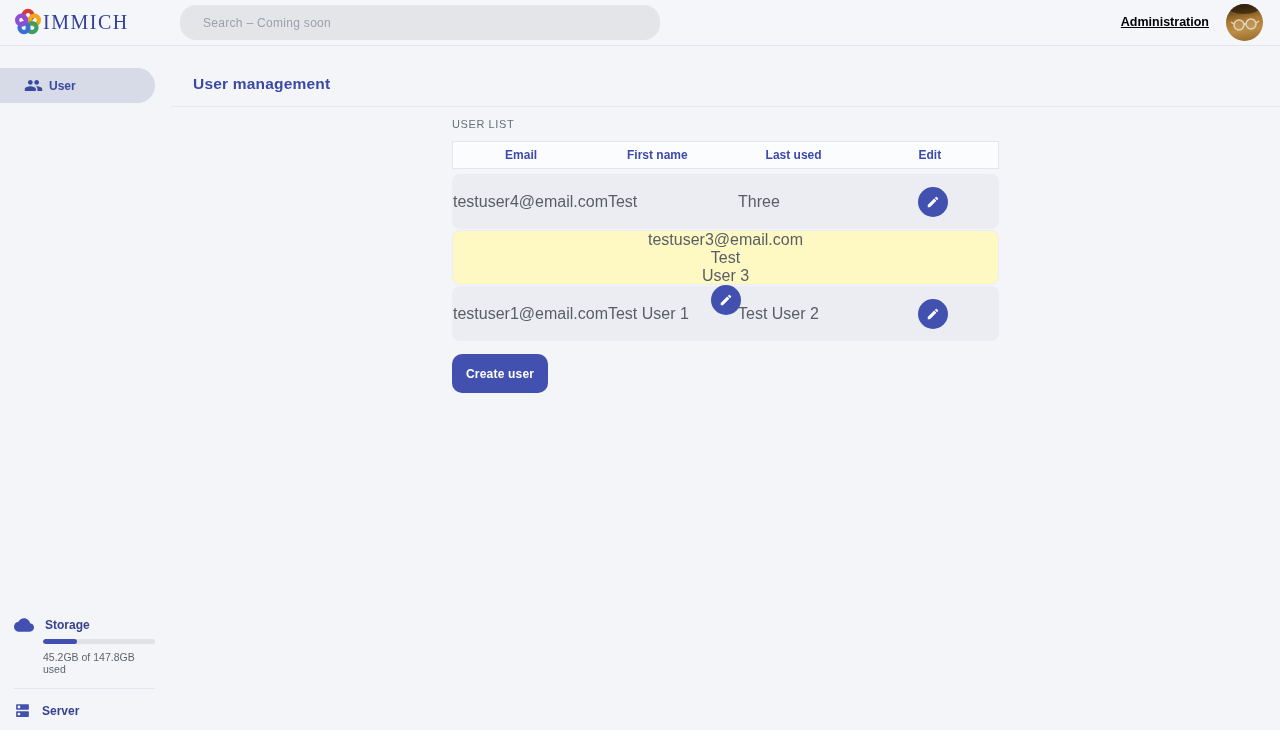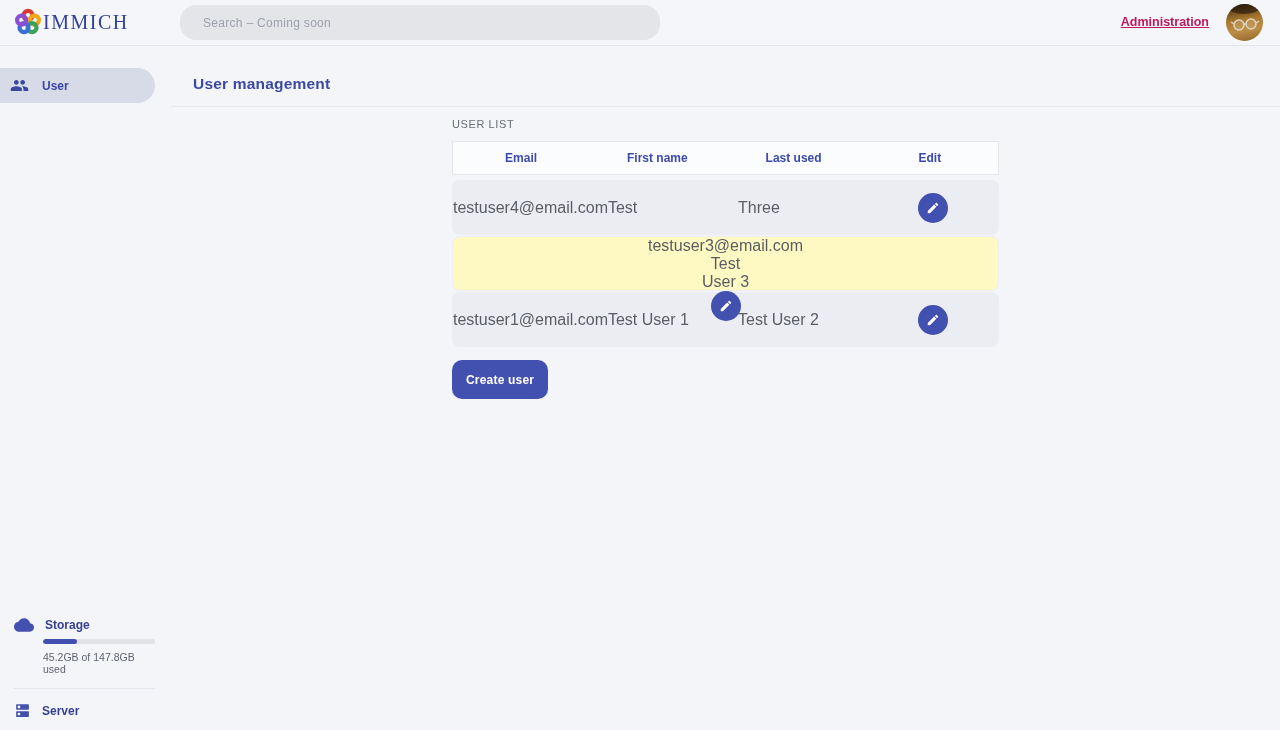--- a/index.html
+++ b/index.html
@@ -21,36 +21,36 @@
   }
   .search-input {
     position:absolute; left:180px; top:5px; width:480px; height:35px;
     background:#e4e5e9; border:none; border-radius:16px;
     padding:0 23px; font-size:12px; color:#555a66; outline:none;
     font-family:"Liberation Sans", sans-serif;
   }
   .search-input::placeholder { color:#9ca1ac; letter-spacing:0.3px; }
   .admin-link {
     position:absolute; right:71px; top:15px;
-    font-size:12.5px; font-weight:bold; color:#be185d;
+    font-size:12.5px; font-weight:bold; color:#000000;
     text-decoration:underline; cursor:pointer;
   }
   .avatar {
     position:absolute; right:17px; top:4px; width:37px; height:37px;
     border-radius:50%; overflow:hidden; cursor:pointer;
     background:linear-gradient(170deg,#2e2212 0%, #5f431c 16%, #a9772f 42%, #bd8d46 68%, #8f6527 100%);
   }
   .avatar svg { position:absolute; left:0; top:0; }
 
   
   .sidebar { position:absolute; top:47px; left:0; width:170px; bottom:0; }
   .nav-pill {
     position:absolute; top:21px; left:0; width:155px; height:35px;
     background:#d7dbe7; border-radius:0 18px 18px 0;
-    display:flex; align-items:center; padding-left:10px; gap:13px; cursor:pointer;text-align:right;
+    display:flex; align-items:center; padding-left:24px; gap:6px; cursor:pointer;text-align:right;
   }
   .nav-label { font-size:12px; font-weight:600; color:#3a48a0; }
 
   .sidebar-bottom { position:absolute; left:0; right:15px; bottom:11px; padding-left:14px; }
   .widget-head { display:flex; align-items:center; gap:11px; }
   .widget-title { font-size:12px; font-weight:bold; color:#37418f; }
   .widget-body { margin-left:29px; }
   .progress-track {
     margin-top:7px; width:112px; height:5px; border-radius:3px;
     background:#e1e2e6; overflow:hidden;
@@ -72,21 +72,21 @@
   .page-title {
     position:absolute; left:23px; top:28px;
     font-size:15.5px; font-weight:bold; color:#3b49a5; letter-spacing:0.2px;
   }
   .main-divider { position:absolute; top:59px; left:1px; right:0; border-top:1px solid #e7e9ef; }
 
   .content { position:absolute; left:282px; top:71px; width:547px; }
   .section-label { font-size:11px; color:#696e79; letter-spacing:0.6px; }
 
   .table-head {
-    margin-top:11px; height:34px; display:flex; align-items:center;
+    margin-top:11px; height:28px; display:flex; align-items:center;
     background:#fbfcfe; border:1px solid #e4e6ed; border-radius:0;
   }
   .th { flex:1; text-align:center; font-size:12px; font-weight:bold; color:#3c4aad; }
 
   .rows { margin-top:5px; }
   .row {
     height:55px; display:flex; align-items:center; border-radius:8px;
     margin-bottom:1px; border:1px solid transparent;
   }
   .row.dark  { background:#ebedf2; }

